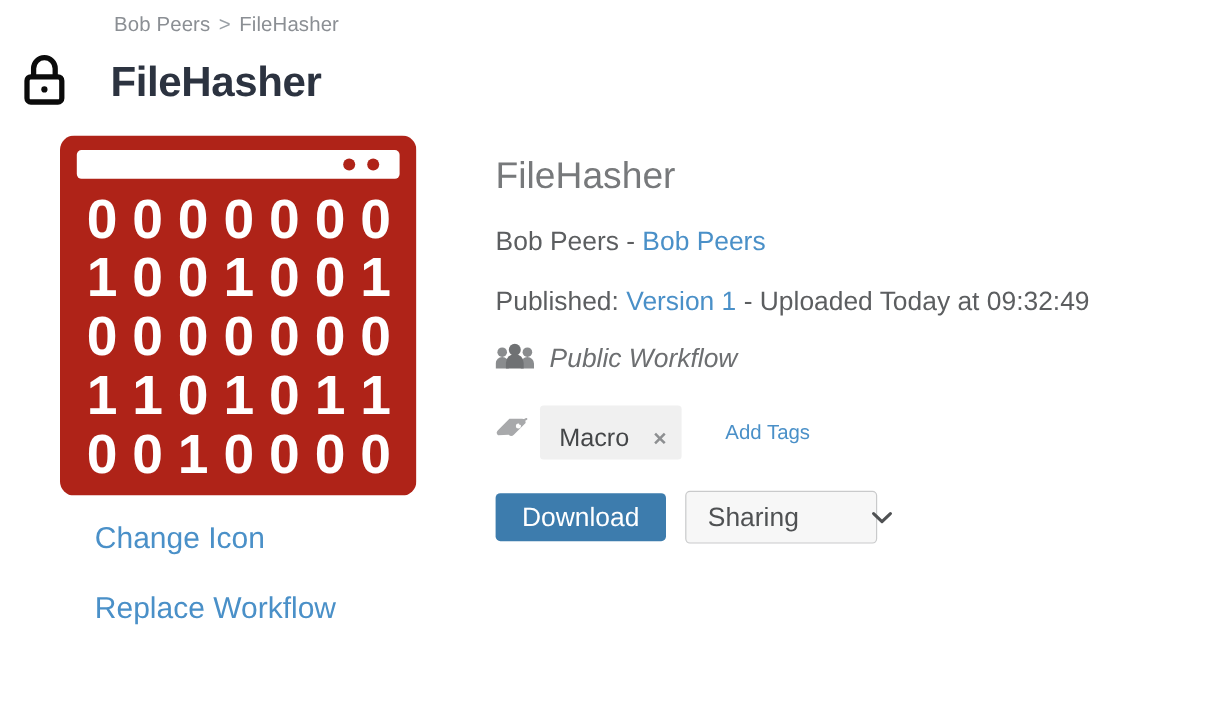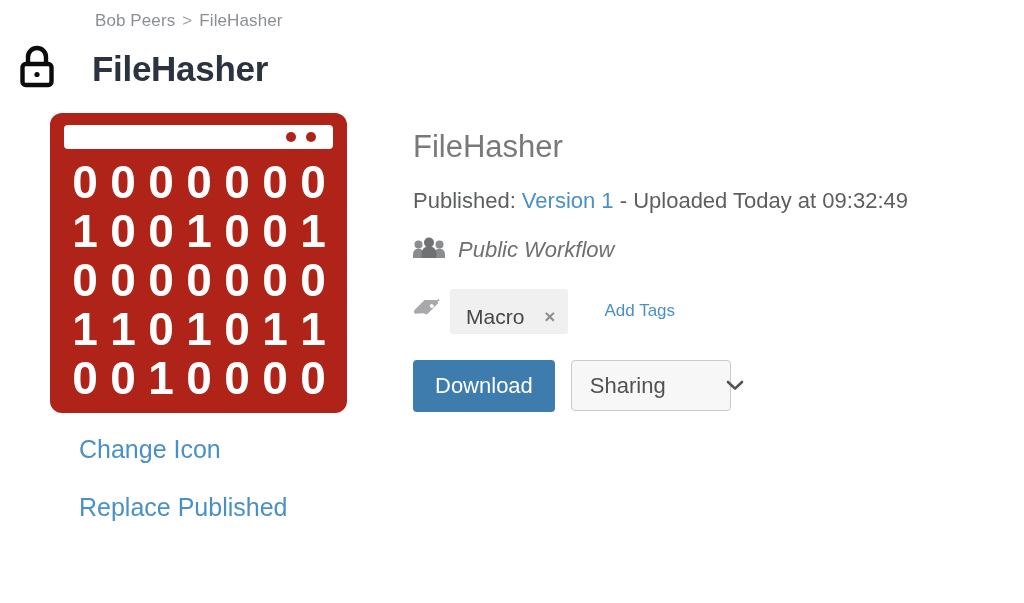--- a/index.html
+++ b/index.html
@@ -143,31 +143,31 @@
   }
 
   .action-row { display: flex; align-items: center; }
   .btn-download {
     background: #3d7cad;
     color: #ffffff;
     border: none;
     border-radius: 4px;
     font-family: "Liberation Sans", sans-serif;
     font-size: 22px;
-    height: 52px;
+    height: 40px;
     padding: 0 22px;
     cursor: pointer;
     white-space: nowrap;
   }
   .sharing-select {
     margin-left: 16px;
     background: #f7f7f7;
     border: 1px solid #c9cacb;
     border-radius: 4px;
-    height: 51px;
+    height: 44px;
     display: flex;
     align-items: center;
     padding: 0 16px 0 18px;
     cursor: pointer;
   }
   .sharing-label {
     font-size: 22px;
     color: #4f5153;
     white-space: nowrap;
   }
@@ -234,28 +234,31 @@
           <text x="149" y="281">0</text>
           <text x="187" y="281">0</text>
           <text x="225" y="281">0</text>
           <text x="263" y="281">0</text>
       </g>
     </svg>
   </span>
 
   <div class="left-links">
     <a href="#">Change Icon</a>
-    <a href="#">Replace Published</a>
+    <a href="#">Replace Workflow</a>
   </div>
 </div>
 
 <div class="right-col">
 
   <div class="wf-name">FileHasher</div>
 
+  <div class="meta-line">
+    <span>Bob Peers - </span><a href="#">Bob Peers</a>
+  </div>
 
 
   <div class="meta-line">
     <span>Published: </span><a href="#">Version 1</a><span> - Uploaded Today at 09:32:49</span>
   </div>
 
   <div class="public-row">
     <span class="people-icon">
       <svg class="people-icon" viewBox="0 0 32 22" xmlns="http://www.w3.org/2000/svg">
         <g fill="#8a8c8e">

